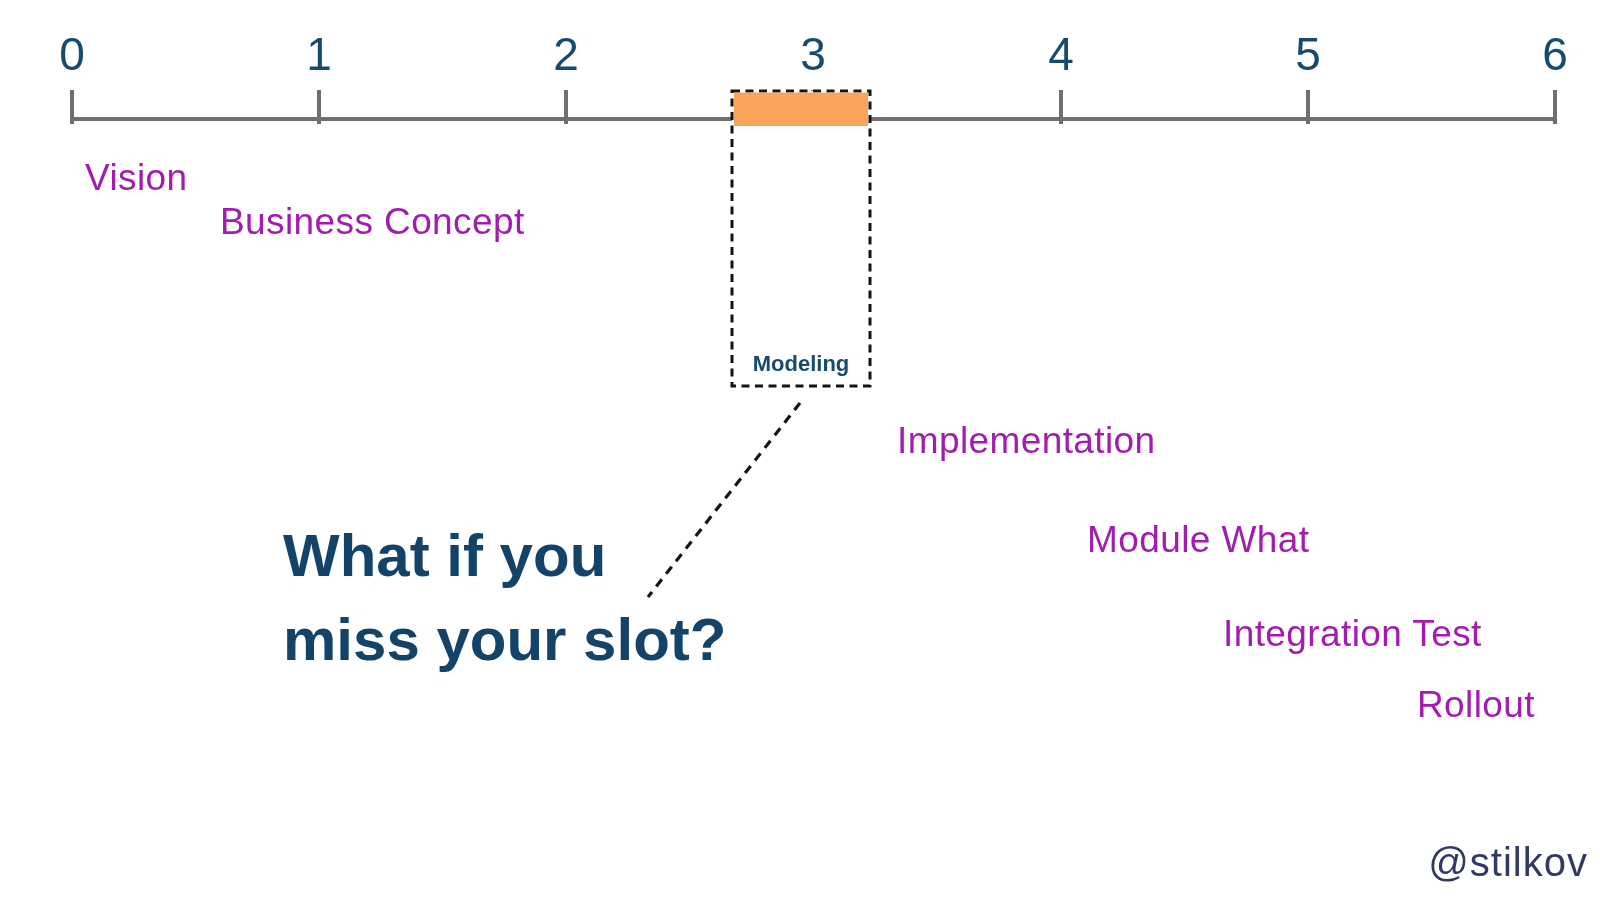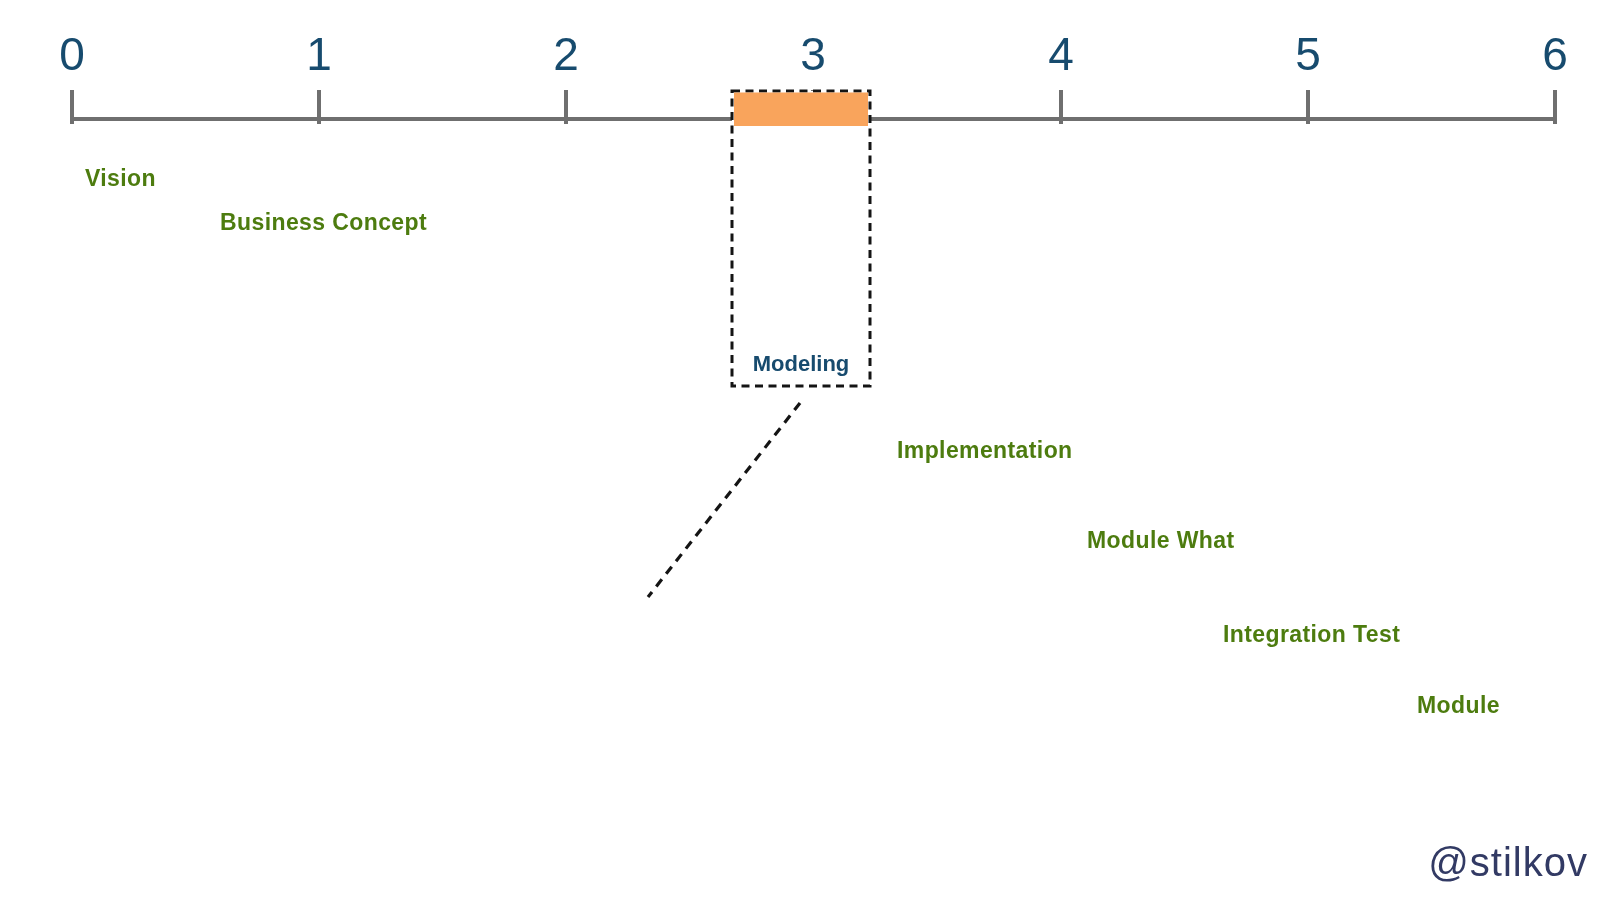--- a/index.html
+++ b/index.html
@@ -28,22 +28,22 @@
   
   .overlay{position:absolute;left:0;top:0;width:1600px;height:900px;}
   
   .slot-label{
     position:absolute;left:732px;top:348px;width:138px;
     text-align:center;font-size:22px;line-height:32px;font-weight:700;
     color:#174b6e;white-space:nowrap;
   }
   
   .phase{
-    position:absolute;font-size:23px;line-height:30px;color:#4d7c0f;
-    letter-spacing:0.4px;white-space:nowrap;font-weight:700;
+    position:absolute;font-size:37px;line-height:30px;color:#a21caf;
+    letter-spacing:0.4px;white-space:nowrap;font-weight:400;
   }
   
   .headline{
     position:absolute;left:283px;top:514px;
     font-size:60px;line-height:84px;font-weight:700;color:#14436a;
     letter-spacing:0px;
   }
   .headline div{white-space:nowrap;}
   
   .handle{
@@ -90,21 +90,25 @@
 
   <svg class="overlay" viewBox="0 0 1600 900">
     <rect x="732" y="91" width="138" height="295" fill="#ffffff" stroke="#141414" stroke-width="3" stroke-dasharray="8 5.5"></rect>
     <rect x="734" y="92.5" width="134" height="33.5" fill="#f9a45c"></rect>
     <line x1="800" y1="403" x2="648" y2="597" stroke="#141414" stroke-width="3.2" stroke-dasharray="9 7"></line>
   </svg>
 
   <div class="phase" style="left:85px;top:163px">Vision</div>
   <div class="phase" style="left:220px;top:207px">Business Concept</div>
   <div class="slot-label">Modeling</div>
-  <div class="phase" style="left:897px;top:435px">Implementation</div>
+  <div class="phase" style="left:897px;top:426px">Implementation</div>
   <div class="phase" style="left:1087px;top:525px">Module What</div>
   <div class="phase" style="left:1223px;top:619px">Integration Test</div>
-  <div class="phase" style="left:1417px;top:690px">Module</div>
+  <div class="phase" style="left:1417px;top:690px">Rollout</div>
 
+  <div class="headline">
+    <div>What if you</div>
+    <div>miss your slot?</div>
+  </div>
 
   <div class="handle">@stilkov</div>
 
 </div>
 
 </body></html>

